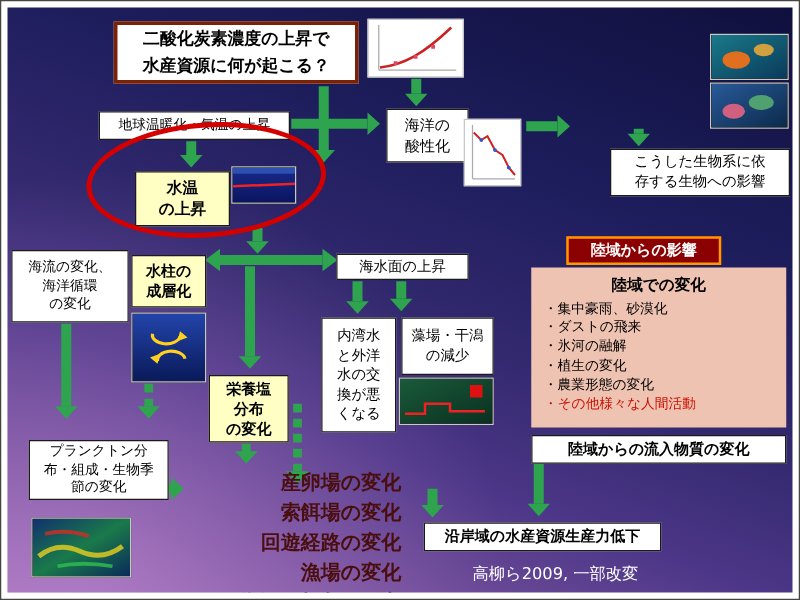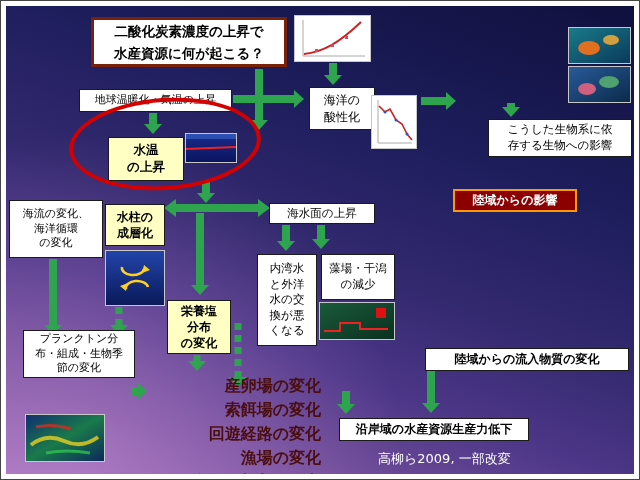--- a/index.html
+++ b/index.html
@@ -153,20 +153,29 @@
         <circle cx="24" cy="24" r="1.5" fill="#3355cc"></circle>
         <circle cx="35" cy="38" r="1.5" fill="#3355cc"></circle>
       </svg>
     </div>
 
     <div class="abs box" style="left:482px;top:113px;width:144px;height:38px;font-size:11.5px;">こうした生物系に依
 存する生物への影響</div>
 
     <div class="abs box land-influence" style="left:447px;top:183px;width:124px;height:23px;">陸域からの影響</div>
 
+    <div class="abs land-changes" style="left:419px;top:208px;width:204px;height:128px;">
+      <div class="hd">陸域での変化</div>
+      <div>・集中豪雨、砂漠化</div>
+      <div>・ダストの飛来</div>
+      <div>・氷河の融解</div>
+      <div>・植生の変化</div>
+      <div>・農業形態の変化</div>
+      <div class="red-bullet">・その他様々な人間活動</div>
+    </div>
 
     <div class="abs box" style="left:419px;top:342px;width:204px;height:23px;font-weight:bold;font-size:12px;">陸域からの流入物質の変化</div>
 
     <div class="abs box" style="left:3px;top:194px;width:94px;height:58px;">海流の変化、
 海洋循環
 の変化</div>
 
     <div class="abs box yellow" style="left:99px;top:198px;width:60px;height:42px;font-size:12px;">水柱の
 成層化</div>
 
@@ -208,21 +217,21 @@
           <stop offset="0" stop-color="#1a5a3a"></stop>
               <stop offset="1" stop-color="#0a3020"></stop>
             </linearGradient>
           </defs>
         <rect width="74" height="36" fill="url(#g5)"></rect>
         <polyline points="4,28 20,28 20,20 40,20 40,26 68,26" stroke="#ee2222" stroke-width="2" fill="none"></polyline>
         <rect x="56" y="5" width="10" height="10" fill="#dd1111"></rect>
       </svg>
     </div>
 
-    <div class="abs box" style="left:17px;top:324px;width:112px;height:48px;">プランクトン分
+    <div class="abs box" style="left:17px;top:346px;width:112px;height:48px;">プランクトン分
 布・組成・生物季
 節の変化</div>
 
     <div class="abs img" style="left:19px;top:408px;width:80px;height:48px;">
       <svg width="78" height="46" viewBox="0 0 78 46">
         <defs>
             <linearGradient id="g6" x1="0" y1="0" x2="1" y2="1">
           <stop offset="0" stop-color="#103070"></stop>
               <stop offset="0.5" stop-color="#1a7a4a"></stop>
               <stop offset="1" stop-color="#0a2a5a"></stop>

